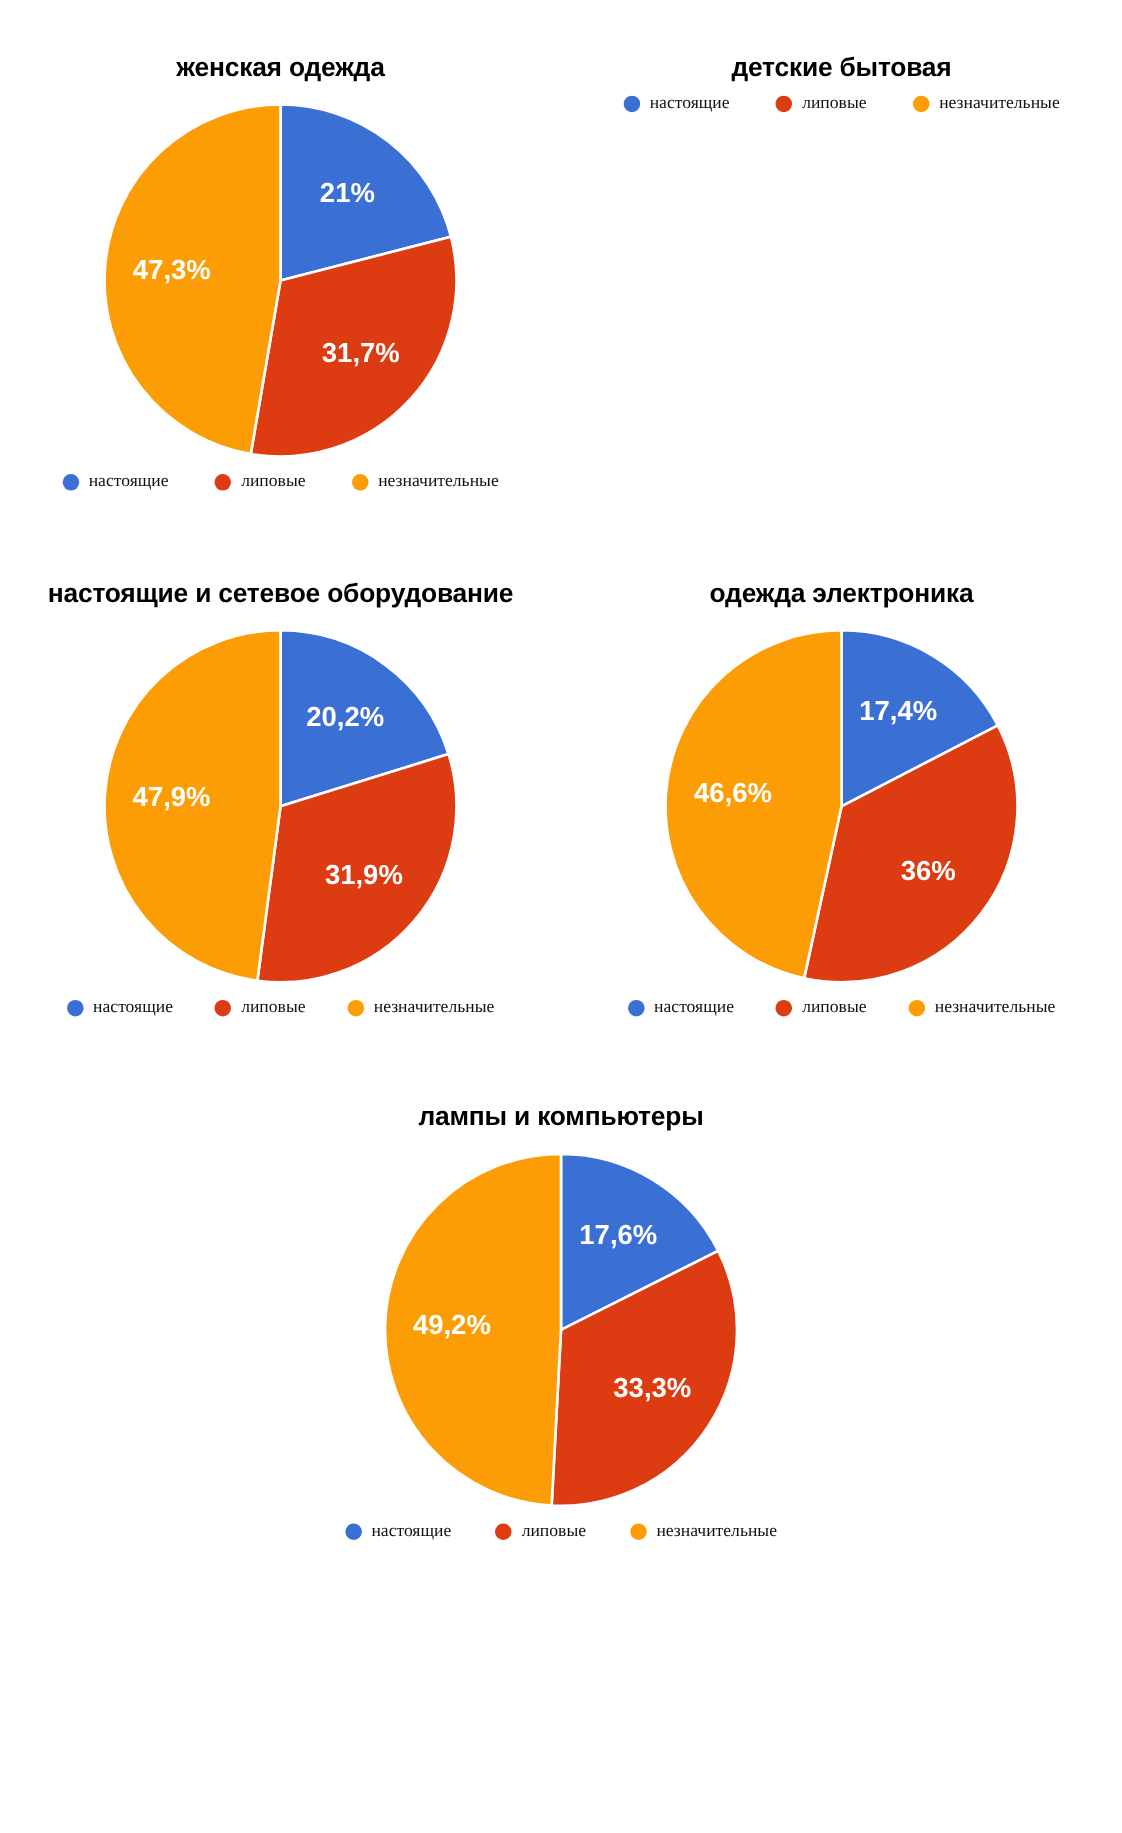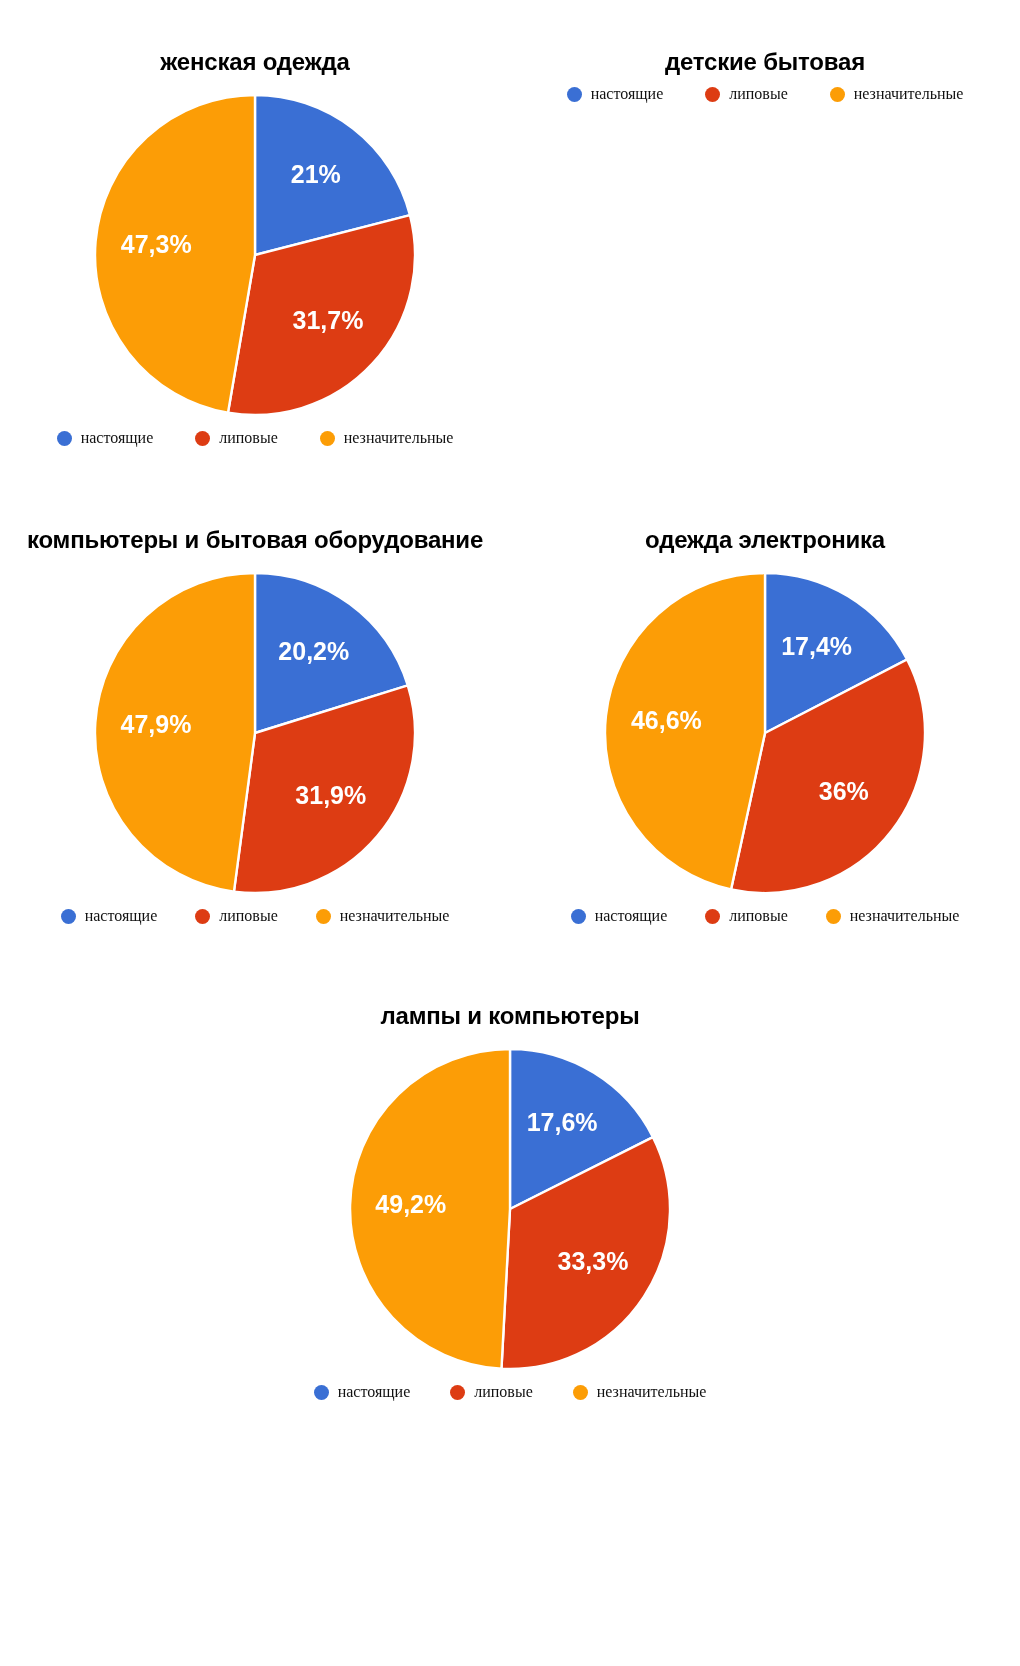--- a/index.html
+++ b/index.html
@@ -146,21 +146,21 @@
           <div class="legend-item">
             <span class="legend-dot" style="background: rgb(252, 157, 6);"></span>
             <span class="legend-text">незначительные</span>
           </div>
         </div>
     </div>
   </div>
 
   <div class="row row-2">
     <div class="panel">
-      <div class="chart-title">компьютеры и бытовая оборудование</div>
+      <div class="chart-title">настоящие и сетевое оборудование</div>
       <div class="pie-wrap">
           <svg viewBox="0 0 330 330">
             <path d="M 165 165 L 165.00 5.00 A 160 160 0 0 1 317.78 117.47 Z" fill="#3a6fd4" class="slice"></path>
             <text x="223.8" y="85.1" class="slice-label">20,2%</text>
             <path d="M 165 165 L 317.78 117.47 A 160 160 0 0 1 143.95 323.61 Z" fill="#dd3c13" class="slice"></path>
             <text x="240.8" y="229.0" class="slice-label">31,9%</text>
             <path d="M 165 165 L 143.95 323.61 A 160 160 0 0 1 165.00 5.00 Z" fill="#fc9d06" class="slice"></path>
             <text x="66.0" y="158.5" class="slice-label">47,9%</text>
           </svg>
         </div>

